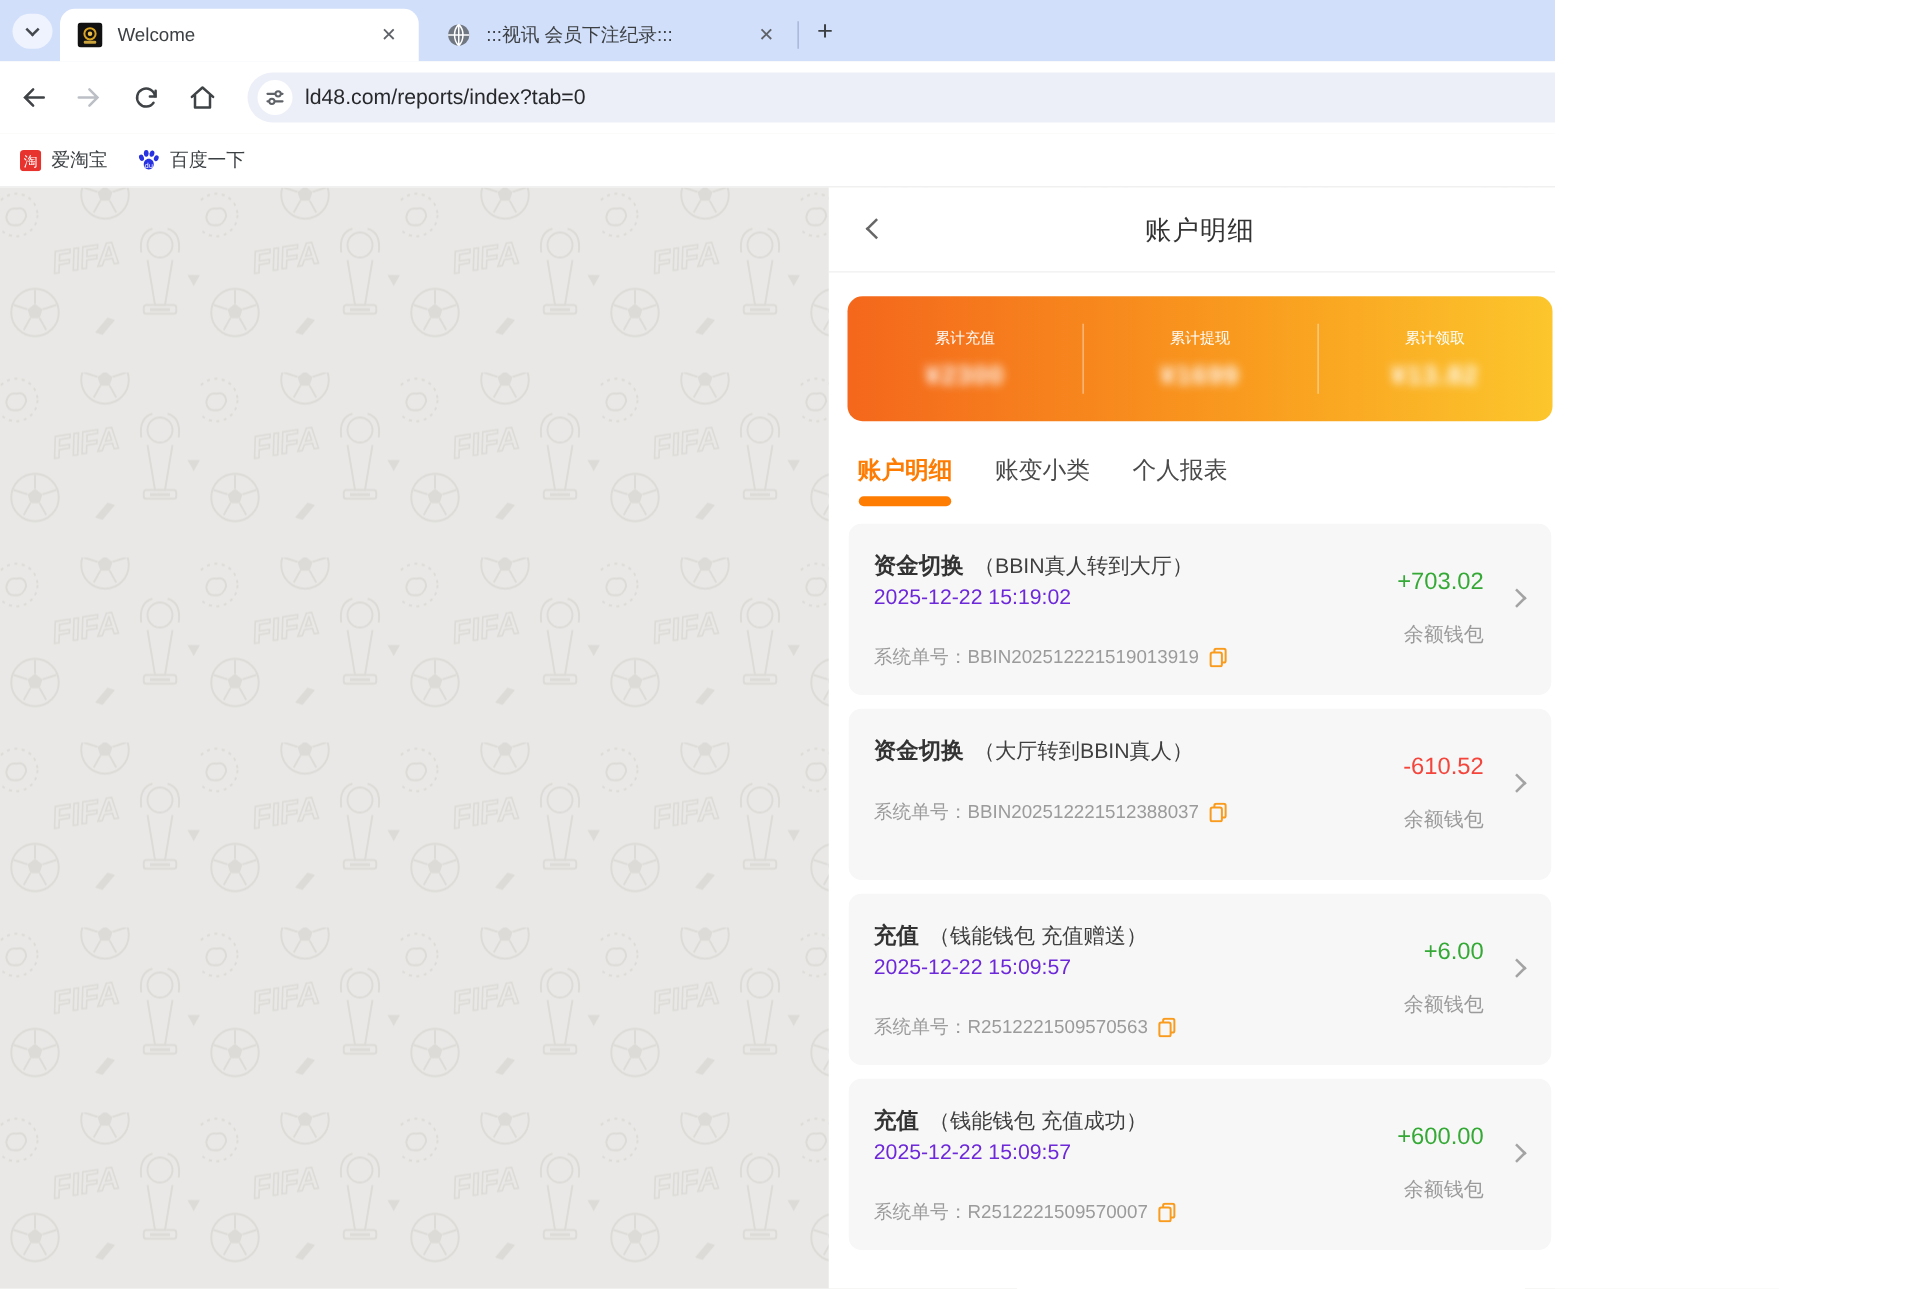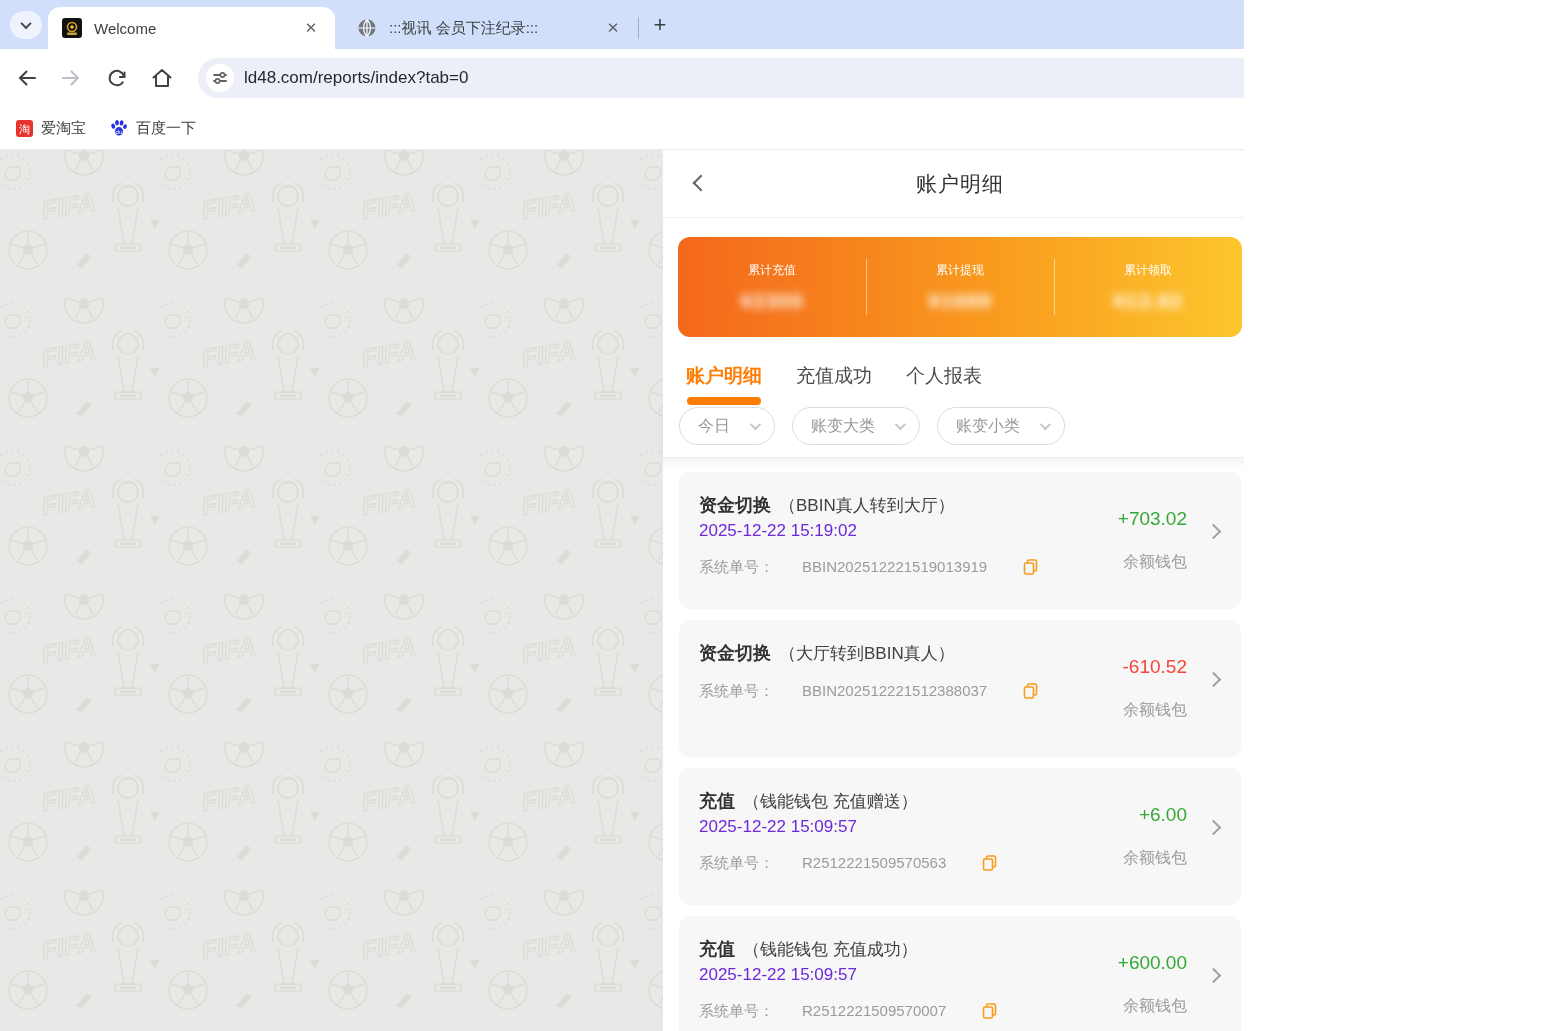--- a/index.html
+++ b/index.html
@@ -68,21 +68,21 @@
   .pill .pchev { margin-left:20px; width:8px; height:8px; border-right:2px solid #c6c6c6; border-bottom:2px solid #c6c6c6;
                  transform:rotate(45deg) translateY(-2px); }
 
   .txnlist { display:flex; flex-direction:column; gap:11px; padding:14px 16px 0 16px; }
   .txn { position:relative; height:137px; background:#f7f7f7; border-radius:10px; padding:20px 54px 0 20px; display:flex; cursor:pointer; }
   .txn-l { flex:1 1 auto; min-width:0; }
   .txn-title { display:flex; align-items:baseline; line-height:26px; }
   .t-type { font-size:18px; font-weight:bold; color:#333; }
   .t-detail { margin-left:8px; font-size:17px; color:#3f3f3f; }
   .t-date { font-size:17px; color:#6d28d9; line-height:24px; }
-  .t-order { margin-top:14px; font-size:15px; color:#9b9b9b; line-height:20px; display:flex; align-items:center;gap:28px; }
+  .t-order { margin-top:26px; font-size:15px; color:#9b9b9b; line-height:20px; display:flex; align-items:center; }
   .copybtn { margin-left:8px; display:inline-flex; cursor:pointer; }
   .txn-r { margin-left:auto; flex:0 0 auto; text-align:right; padding-top:16px; display:flex; flex-direction:column; gap:21px; }
   .t-amount { font-size:19px; line-height:22px; }
   .t-wallet { font-size:16px; color:#9b9b9b; line-height:22px; }
   .chevr { position:absolute; right:22px; top:54px; width:11px; height:11px; border-right:2px solid #a3a3a3; border-bottom:2px solid #a3a3a3;
            transform:rotate(-45deg); }
 </style>
 </head>
 <body>
 
@@ -232,41 +232,27 @@
       <div class="sumdiv d1"></div>
       <div class="sumdiv d2"></div>
     </div>
 
     <div class="ptabs">
       <div class="ptab active">
         <span>账户明细</span>
         <span class="underline"></span>
       </div>
       <div class="ptab">
-        <span>充值成功</span>
+        <span>账变小类</span>
       </div>
       <div class="ptab">
         <span>个人报表</span>
       </div>
     </div>
 
-    <div class="filters">
-      <div class="pill">
-        <span class="plabel">今日</span>
-        <span class="pchev"></span>
-      </div>
-      <div class="pill">
-        <span class="plabel">账变大类</span>
-        <span class="pchev"></span>
-      </div>
-      <div class="pill">
-        <span class="plabel">账变小类</span>
-        <span class="pchev"></span>
-      </div>
-    </div>
 
     <div class="txnlist">
 
       <div class="txn">
         <div class="txn-l">
           <div class="txn-title">
             <span class="t-type">资金切换</span>
             <span class="t-detail">（BBIN真人转到大厅）</span>
           </div>
           <div class="t-date">2025-12-22 15:19:02</div>

